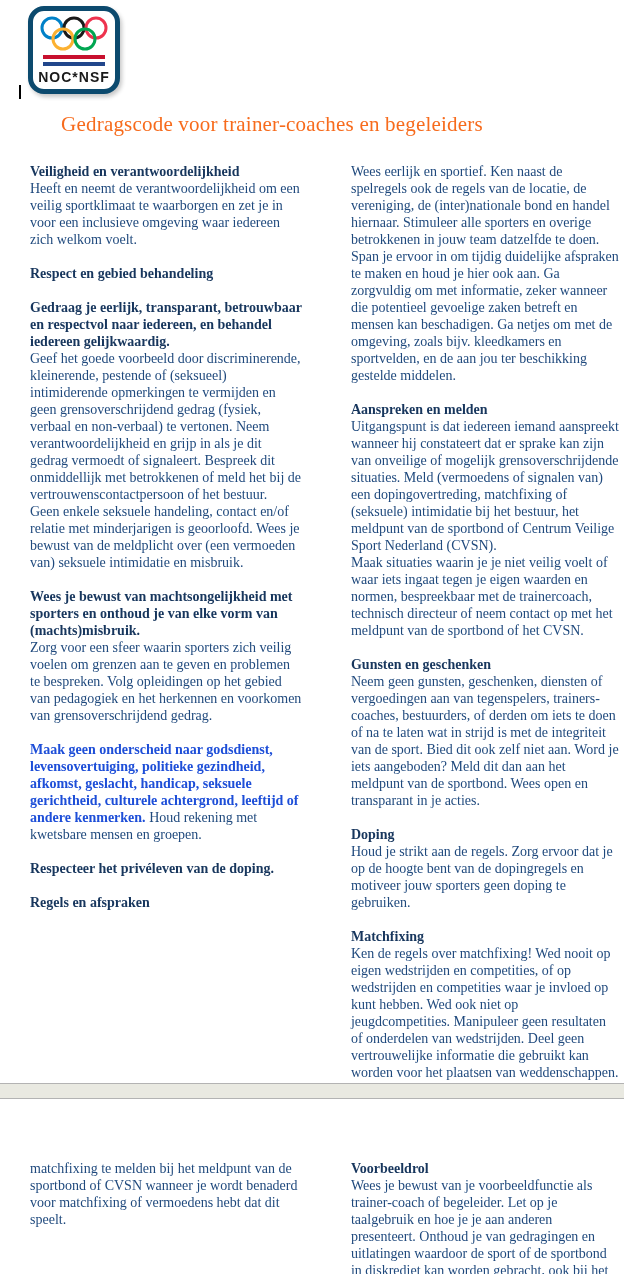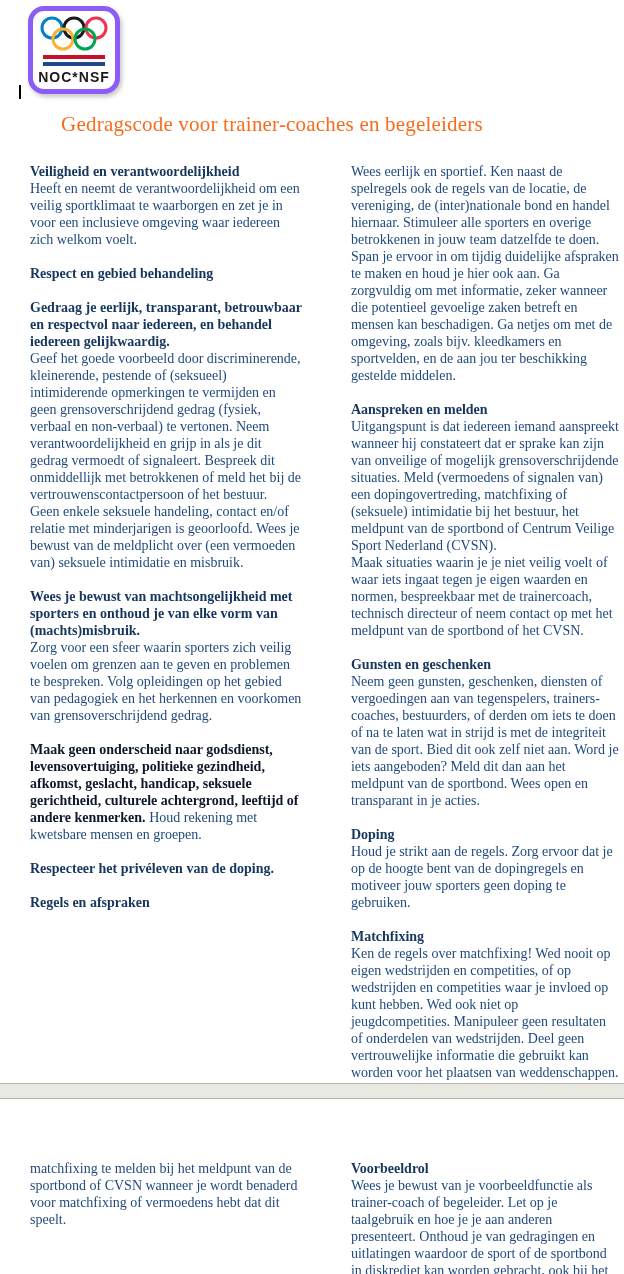--- a/index.html
+++ b/index.html
@@ -3,21 +3,21 @@
 <meta charset="utf-8">
 <style>
   html,body{margin:0;padding:0;background:#ffffff;}
   .page{
     position:relative;width:624px;height:1274px;background:#ffffff;
     font-family:"Liberation Serif", serif;color:#1F497D;overflow:hidden;
   }
   
   .logo{
     position:absolute;left:28px;top:6px;width:82px;height:78px;
-    border:5px solid #8b5cf6;border-radius:16px;background:#ffffff;
+    border:5px solid #0c4a6e;border-radius:16px;background:#ffffff;
     box-shadow:2px 3px 4px rgba(0,0,0,.22);
     display:flex;flex-direction:column;align-items:center;justify-content:center;gap:3px;
   }
   .rings{display:block;}
   .flag{width:62px;}
   .flag .stripe{width:100%;}
   .stripe.red{height:4px;background:#C8102E;}
   .stripe.white{height:3px;background:#ffffff;}
   .stripe.blue{height:4px;background:#21468B;}
   .wordmark{
@@ -35,21 +35,21 @@
   .cols.main{top:163px;height:920px;overflow:hidden;}
   .cols.page2{top:1160px;}
   .col{font-size:14px;line-height:17px;}
   .col.left{width:281px;}
   .col.right{width:278px;margin-left:49px;}
   .sec{margin-top:17px;}
   .sec:first-child{margin-top:0;}
   .sec h3{margin:0;font-size:14px;line-height:17px;color:#17365D;font-weight:bold;}
   .sec p{margin:0;}
   .sec p.just{text-align:justify;}
-  .sec .lead{color:#0f172a;}
+  .sec .lead{color:#1d4ed8;}
   .offset-top{margin-top:14px;}
   
   .band{
     position:absolute;left:0;top:1083px;width:624px;height:14px;
     background:#E9E9E1;border-top:1px solid #B3B3B3;border-bottom:1px solid #B3B3B3;
     box-sizing:content-box;
   }
 </style>
 </head>
 <body>

